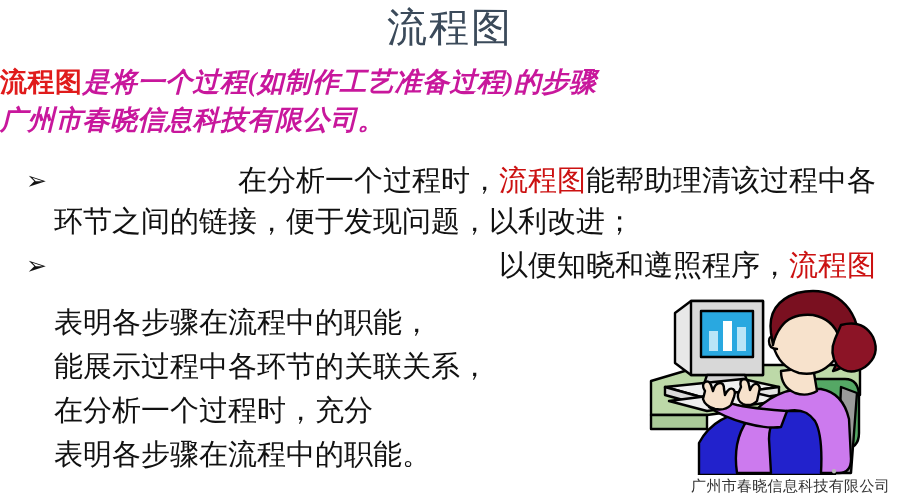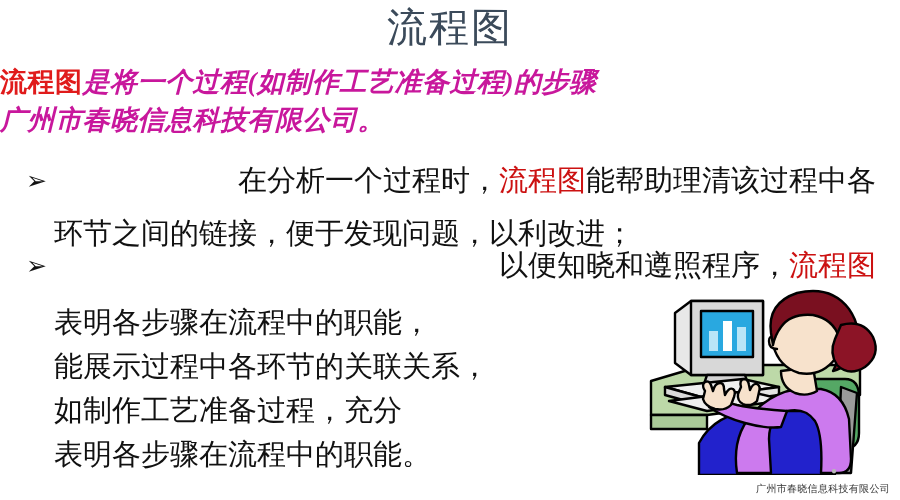--- a/index.html
+++ b/index.html
@@ -79,21 +79,20 @@
   }
   .bullet-text {
     flex: 1 1 auto;
     text-align: right;
   }
   .bullet-text .red {
     color: #cc1111;
   }
   .cont-line {
     margin-left: 28px;
-    margin-top: 12px;
   }
 
   
   #lower {
     position: absolute;
     top: 300px;
     left: 54px;
     width: 620px;
     font-family: "Liberation Serif", "DejaVu Serif", serif;
     font-size: 29px;
@@ -111,21 +110,21 @@
     height: 192px;
   }
   #clipart svg { display: block; }
 
   
   #footer {
     position: absolute;
     right: 10px;
     bottom: 4px;
     font-family: Liberation Mono, monospace;
-    font-size: 10px;
+    font-size: 15px;
     color: #333333;
     letter-spacing: 0.3px;
     text-align: right;
   }
   #watermark {
     position: absolute;
     right: 63px;
     bottom: 24px;
     font-family: "Liberation Sans", "DejaVu Sans", sans-serif;
     font-size: 10px;
@@ -155,21 +154,21 @@
   <div id="bullet2" class="bullet-block">
     <div class="bullet-row">
       <span class="arrow">➢</span>
       <span class="bullet-text"><span>以便知晓和遵照程序，</span><span class="red">流程图</span></span>
     </div>
   </div>
 
   <div id="lower">
     <div>表明各步骤在流程中的职能，</div>
     <div>能展示过程中各环节的关联关系，</div>
-    <div>如制作工艺准备过程，充分</div>
+    <div>在分析一个过程时，充分</div>
     <div>表明各步骤在流程中的职能。</div>
   </div>
 
   <div id="clipart">
     <svg width="250" height="192" viewBox="0 0 250 192" xmlns="http://www.w3.org/2000/svg">
       <g stroke="#000000" stroke-width="2.4" stroke-linejoin="round" stroke-linecap="round">
 
         <path d="M6 98 L60 82 L215 82 L215 112 L62 132 L6 132 Z" fill="#bdd9a8"></path>
 
         <path d="M6 132 L62 132 L62 146 L6 146 Z" fill="#a9c997"></path>

